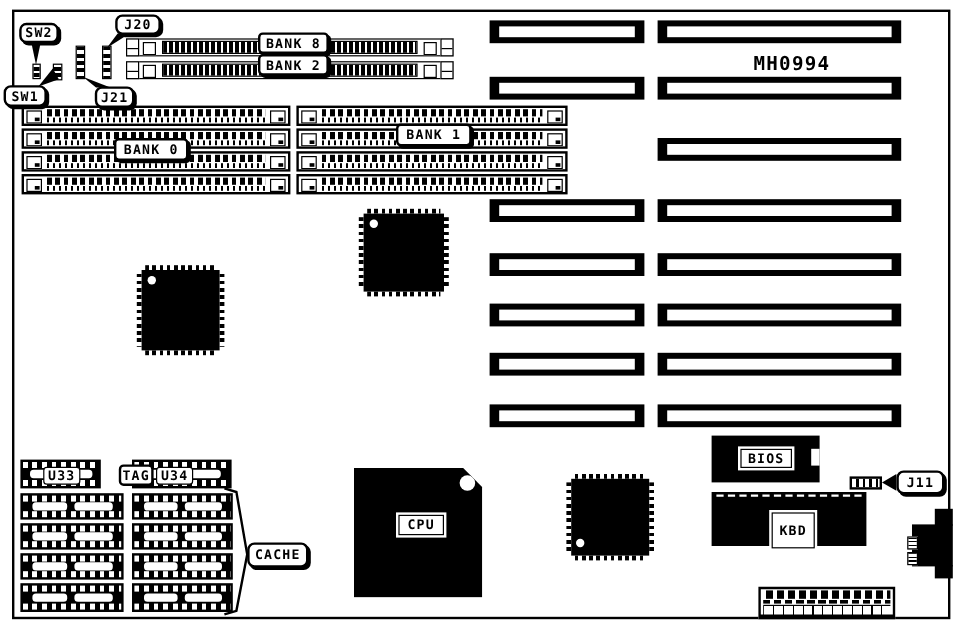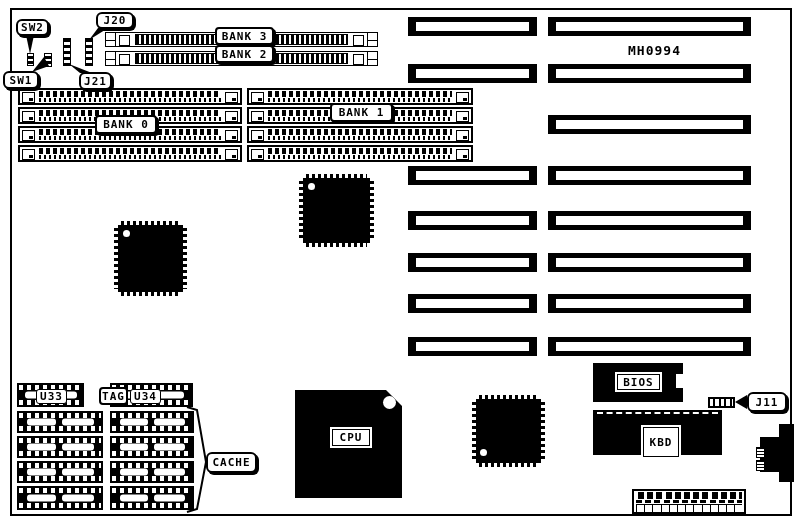--- a/index.html
+++ b/index.html
@@ -8,21 +8,21 @@
   .abs{position:absolute;box-sizing:border-box;}
   .board{border:2px solid #000;background:#fff;}
   
   .callout{background:#fff;border:2px solid #000;border-radius:6px;
            box-shadow:2px 2px 0 0 #000;display:flex;align-items:center;justify-content:center;
            font-size:11px;font-weight:bold;letter-spacing:1px;z-index:30;}
   .chip-label{background:#fff;border:1px solid #000;display:flex;align-items:center;justify-content:center;
            font-size:11px;font-weight:bold;letter-spacing:1px;z-index:25;}
   .on-black{box-shadow:0 0 0 2px #fff;}
   .rounded{border-radius:4px;border-width:2px;margin-left:16px;}
-  .plain-text{font-size:13px;font-weight:bold;letter-spacing:1px;z-index:20;}
+  .plain-text{font-size:16px;font-weight:bold;letter-spacing:1px;z-index:20;}
   
   .exp{background:#000;}
   .exp::after{content:"";position:absolute;left:8px;right:8px;top:5px;bottom:5px;background:#fff;}
   
   .simm{border:2px solid #000;background:#fff;}
   .strip{position:absolute;left:19px;right:19px;top:1px;bottom:1px;background-color:#fff;
          background-image:repeating-linear-gradient(90deg,#000 0 4px,#fff 4px 7px),
                           repeating-linear-gradient(90deg,#000 0 2px,#fff 2px 5px);
          background-size:100% 6px,100% 4px;background-position:0 0,0 7px;background-repeat:no-repeat;}
   .latch{position:absolute;top:2px;width:11px;height:9px;background:#fff;border:1px solid #000;}
@@ -124,21 +124,21 @@
     <div class="cap cap-r"></div>
   </div>
   <div class="abs hslot" style="left:105px;top:51px;width:273px;height:15px;">
     <div class="cap cap-l"></div>
     <div class="hbar"></div>
     <div class="hlatch" style="left:13px;"></div>
     <div class="hlatch" style="right:13px;"></div>
     <div class="cap cap-r"></div>
   </div>
   <div class="abs callout" style="border-radius:4px;left:215px;top:27px;width:59px;height:18px;">
-      <span>BANK 3</span>
+      <span>BANK 8</span>
     </div>
   <div class="abs callout" style="border-radius:4px;left:215px;top:45px;width:59px;height:18px;">
       <span>BANK 2</span>
     </div>
 
   <div class="abs simm" style="left:18px;top:88px;width:224px;height:17px;">
       <div class="latch latch-l"></div>
       <div class="strip"></div>
       <div class="latch latch-r"></div>
     </div>

